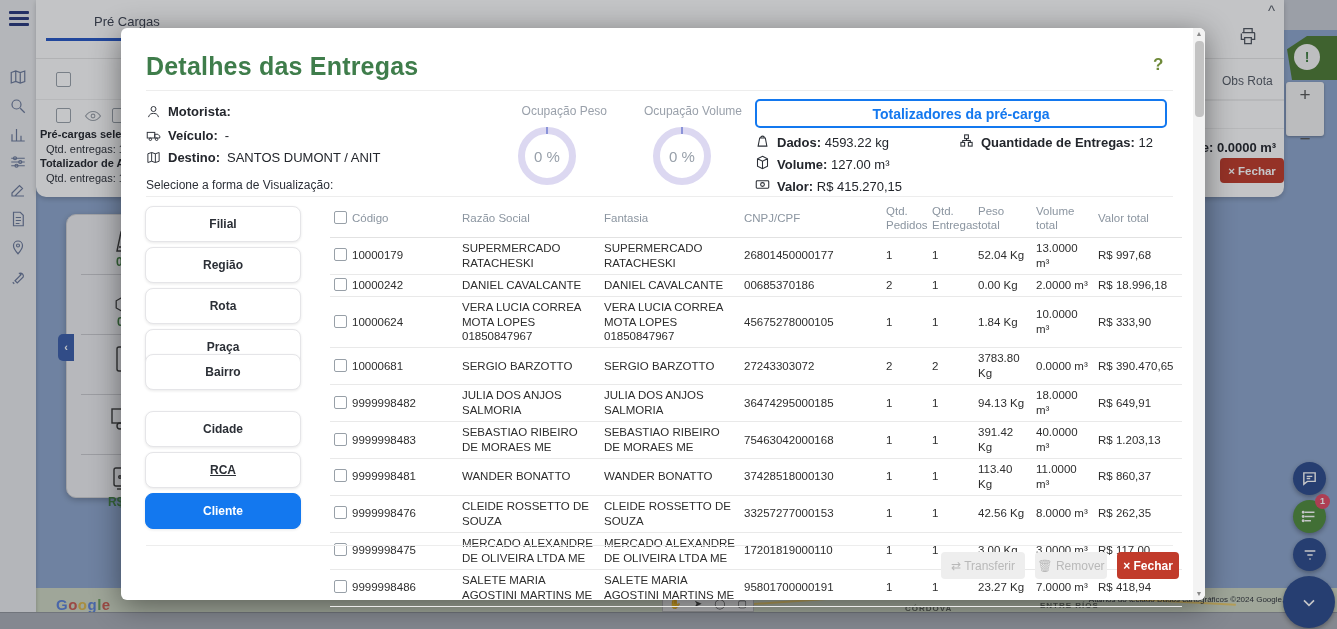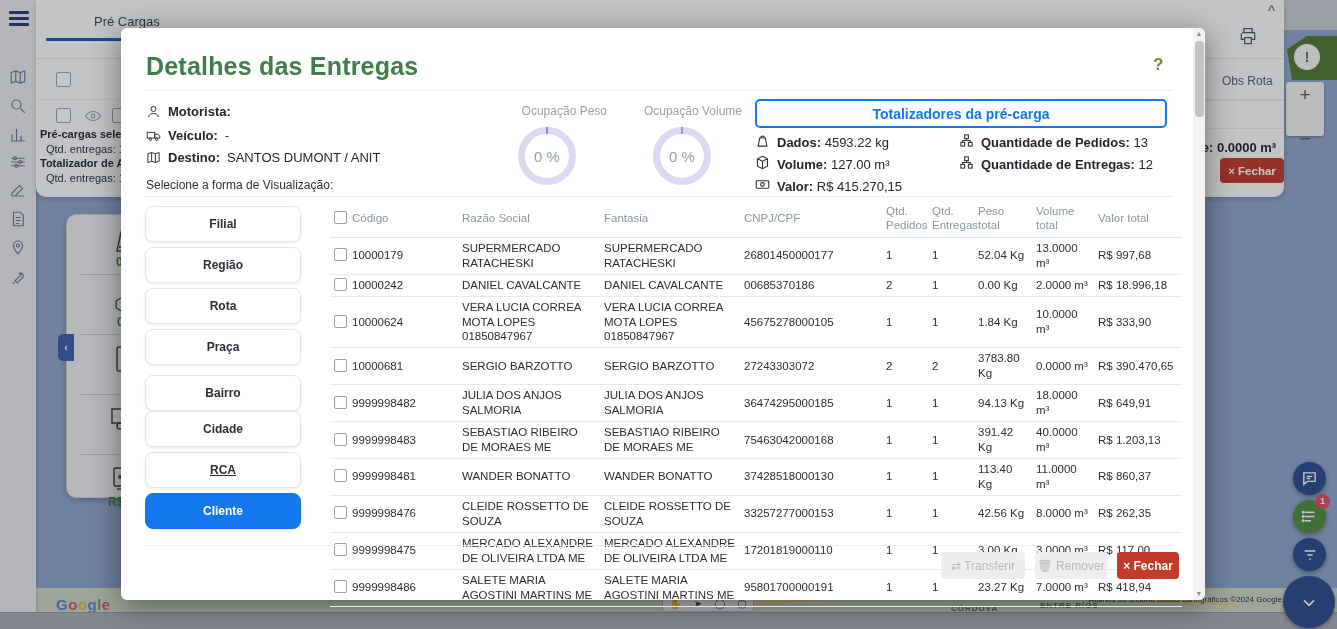--- a/index.html
+++ b/index.html
@@ -118,21 +118,21 @@
 <body>
 
 <div class="screen">
 
   <div class="map">
     <div class="map-green"></div>
     <div class="map-marker">!</div>
     <div class="map-land"></div>
     <div class="map-road" style="left:700px;width:180px;transform:rotate(-4deg);"></div>
     <div class="map-road" style="left:980px;width:220px;transform:rotate(3deg);"></div>
-    <div class="map-label" style="left:869px;top:574px;margin-left:46px;">CÓRDOVA</div>
+    <div class="map-label" style="left:869px;top:574px;">CÓRDOVA</div>
     <div class="map-label" style="left:1004px;top:571px;">ENTRE RÍOS</div>
     <div class="map-google">
       <span style="color:#5a7fd6">G</span><span style="color:#c75a50">o</span><span style="color:#d8b44a">o</span><span style="color:#5a7fd6">g</span><span style="color:#6a9e5c">l</span><span style="color:#c75a50">e</span>
     </div>
     <div class="map-attrib">Atalhos do teclado    Dados cartográficos ©2024 Google, INEG</div>
     <div class="map-toolbar">
       <span>✋</span>
       <span>➤</span>
       <span>◯</span>
       <span>▢</span>
@@ -346,41 +346,32 @@
         </div>
       </div>
     <div class="tot-col" style="left:838px" id="tot-right">
         <div class="tot-item">
           <span><svg viewBox="0 0 24 24">
               <rect x="9" y="3" width="6" height="6"></rect>
               <rect x="3" y="15" width="6" height="6"></rect>
               <rect x="15" y="15" width="6" height="6"></rect>
               <path d="M12 9v3M6 15v-3h12v3"></path>
             </svg></span>
-          <span><b>Quantidade de Pedidos:</b> 13</span>
-        </div>
-        <div class="tot-item">
-          <span><svg viewBox="0 0 24 24">
-              <rect x="9" y="3" width="6" height="6"></rect>
-              <rect x="3" y="15" width="6" height="6"></rect>
-              <rect x="15" y="15" width="6" height="6"></rect>
-              <path d="M12 9v3M6 15v-3h12v3"></path>
-            </svg></span>
           <span><b>Quantidade de Entregas:</b> 12</span>
         </div>
       </div>
 
     <div class="m-div2"></div>
 
     <div id="view-buttons">
         <button class="view-btn" style="top: 178px;">Filial</button>
         <button class="view-btn" style="top: 219px;">Região</button>
         <button class="view-btn" style="top: 260px;">Rota</button>
         <button class="view-btn" style="top: 301px;">Praça</button>
-        <button class="view-btn" style="top: 347px;">Bairro</button>
+        <button class="view-btn" style="top: 326px;">Bairro</button>
         <button class="view-btn" style="top: 383px;">Cidade</button>
         <button class="view-btn" style="top: 424px; text-decoration: underline;">RCA</button>
         <button class="view-btn active" style="top: 465px;">Cliente</button>
       </div>
 
     <table class="grid">
       <colgroup>
         <col style="width:128px">
           <col style="width:142px">
           <col style="width:140px">

